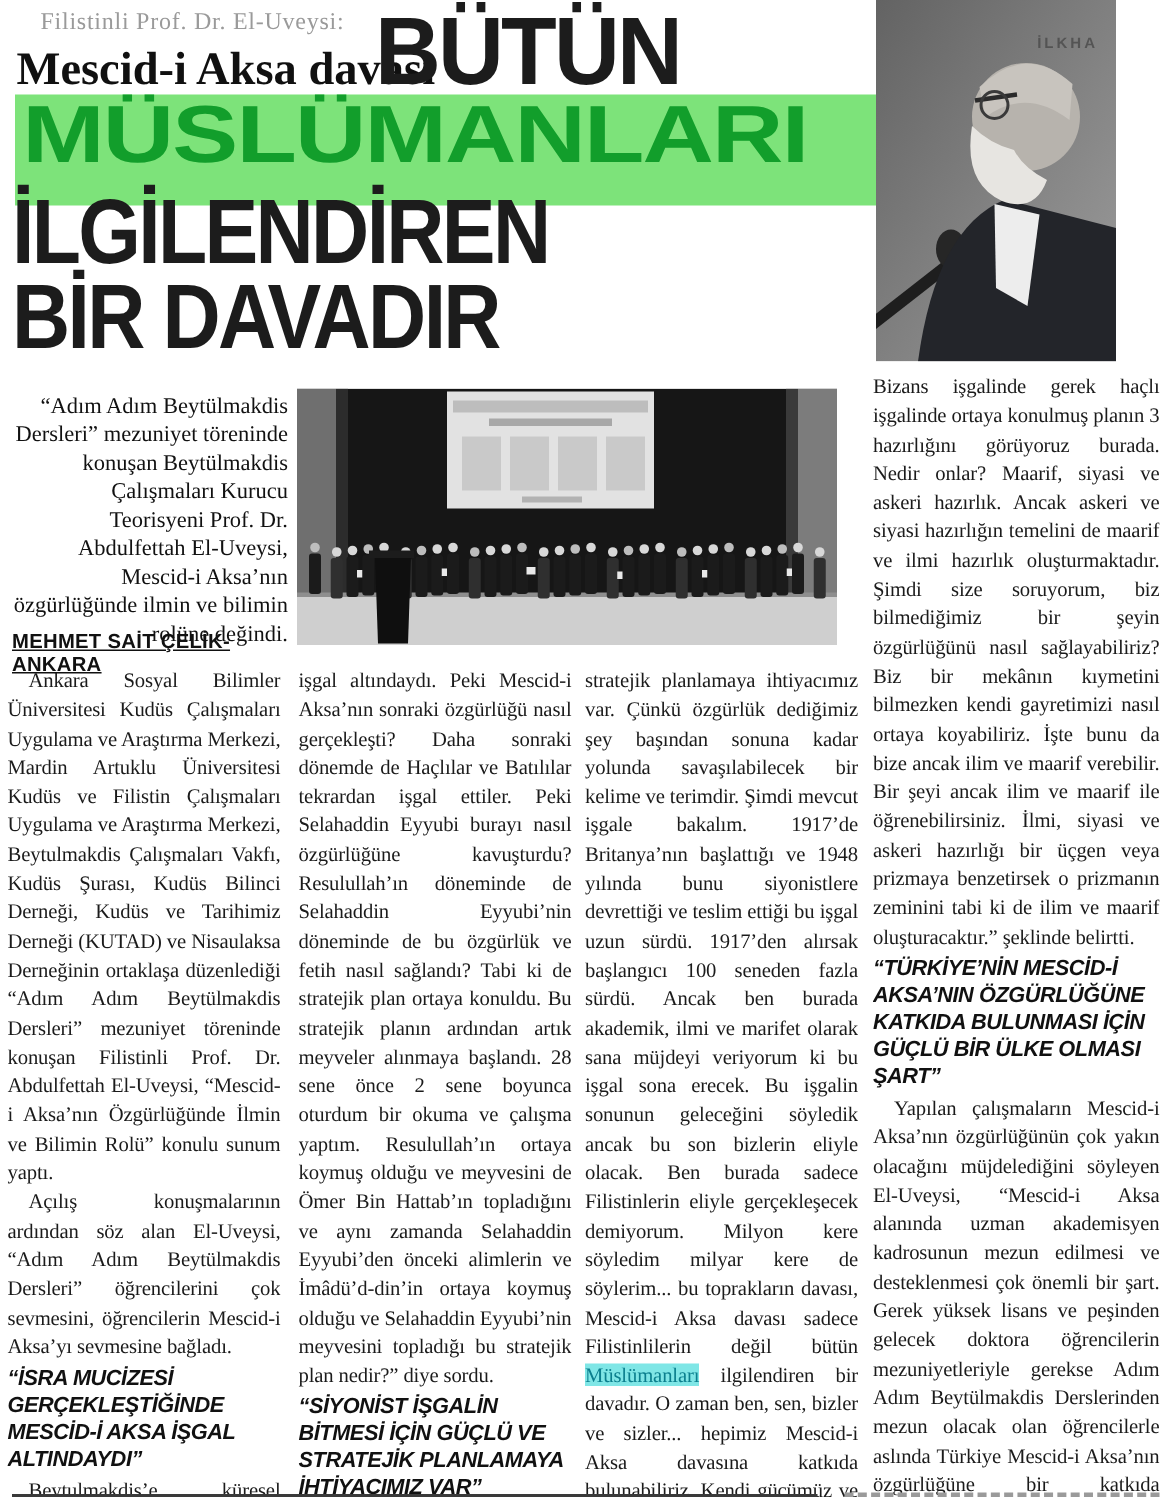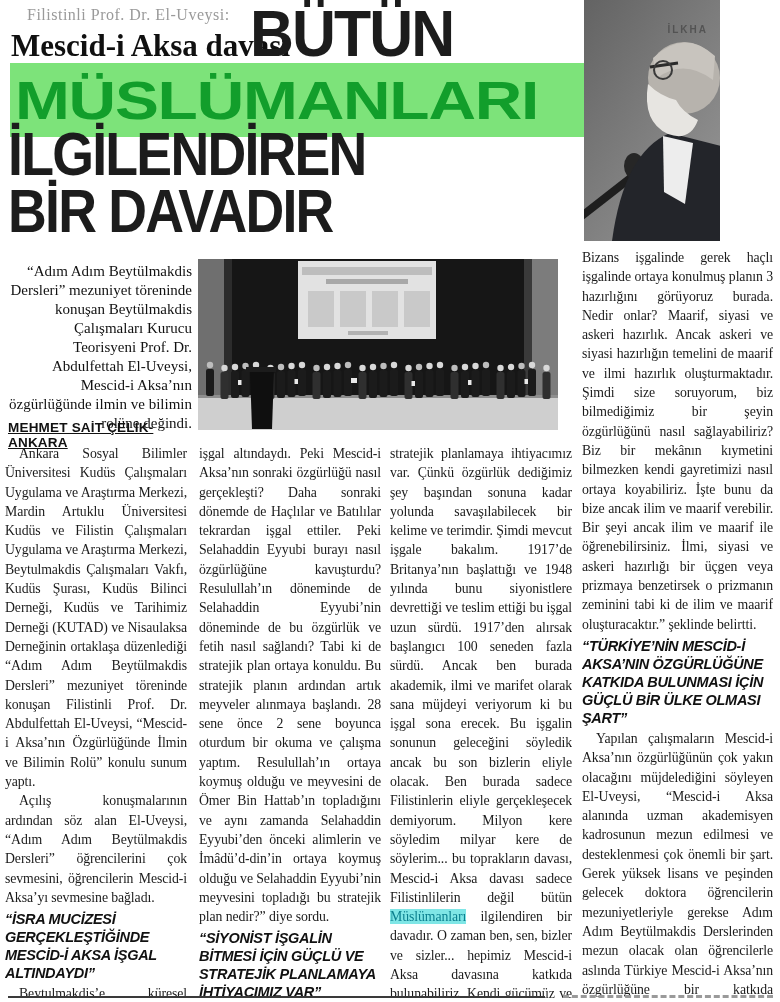--- a/index.html
+++ b/index.html
@@ -8,34 +8,34 @@
 
   
   .kicker{position:absolute;left:27px;top:6px;font-size:16px;color:var(--kicker-gray,#9a9a9a);
           letter-spacing:.5px;white-space:nowrap;}
   .title-prefix{position:absolute;left:11px;top:28px;font-size:31px;font-weight:bold;color:#101010;
           white-space:nowrap;}
   .hline{position:absolute;font-family:"Liberation Sans",sans-serif;font-weight:bold;
          color:var(--headline-text,#1c1c1c);line-height:1;white-space:nowrap;letter-spacing:-2px;}
   .hl-butun{left:250px;top:2px;font-size:64px;transform:scaleX(.95);transform-origin:left top;}
   .hl-bar{left:10px;top:63px;width:635px;height:74px;background:var(--green-bg,#7de37a);
-          display:flex;align-items:center;overflow:hidden;}
+          display:flex;align-items:flex-start;overflow:hidden;}
   .hl-bar span{display:inline-block;font-size:54px;color:var(--green-text,#129e2b);
           transform:scaleX(1.22);transform-origin:left center;padding-left:4px;letter-spacing:-1px;}
   .hl-ilgilendiren{left:8px;top:124px;font-size:61px;transform:scaleX(.88);transform-origin:left top;}
   .hl-davadir{left:8px;top:181px;font-size:61px;transform:scaleX(.88);transform-origin:left top;}
 
   
   .lead{position:absolute;left:8px;top:247px;width:184px;font-size:15px;line-height:19px;
         text-align:right;color:#111;}
   .byline{position:absolute;left:8px;top:420px;width:186px;font-family:"Liberation Sans",sans-serif;
         font-weight:bold;font-size:13.5px;letter-spacing:.2px;color:#111;text-decoration:underline;}
 
   
-  .portrait{position:absolute;left:584px;top:0;width:136px;height:241px;overflow:hidden;}
+  .portrait{position:absolute;left:584px;top:0;width:160px;height:241px;overflow:hidden;}
   .portrait svg{display:block;}
   .watermark{position:absolute;right:12px;top:24px;font-family:"Liberation Sans",sans-serif;
         font-weight:bold;font-size:10px;color:#4a4a4a;letter-spacing:2px;opacity:.8;}
   .stagephoto{position:absolute;left:198px;top:259px;width:360px;height:171px;overflow:hidden;}
 
   
   .col{position:absolute;width:182px;top:444px;height:554px;overflow:hidden;text-align:justify;
        font-size:13.8px;line-height:19.3px;color:#1b1b1b;letter-spacing:-0.1px;}
   #col1{left:5px;} #col2{left:199px;} #col3{left:390px;}
   #col4{left:582px;top:248px;height:749px;width:191px;}

